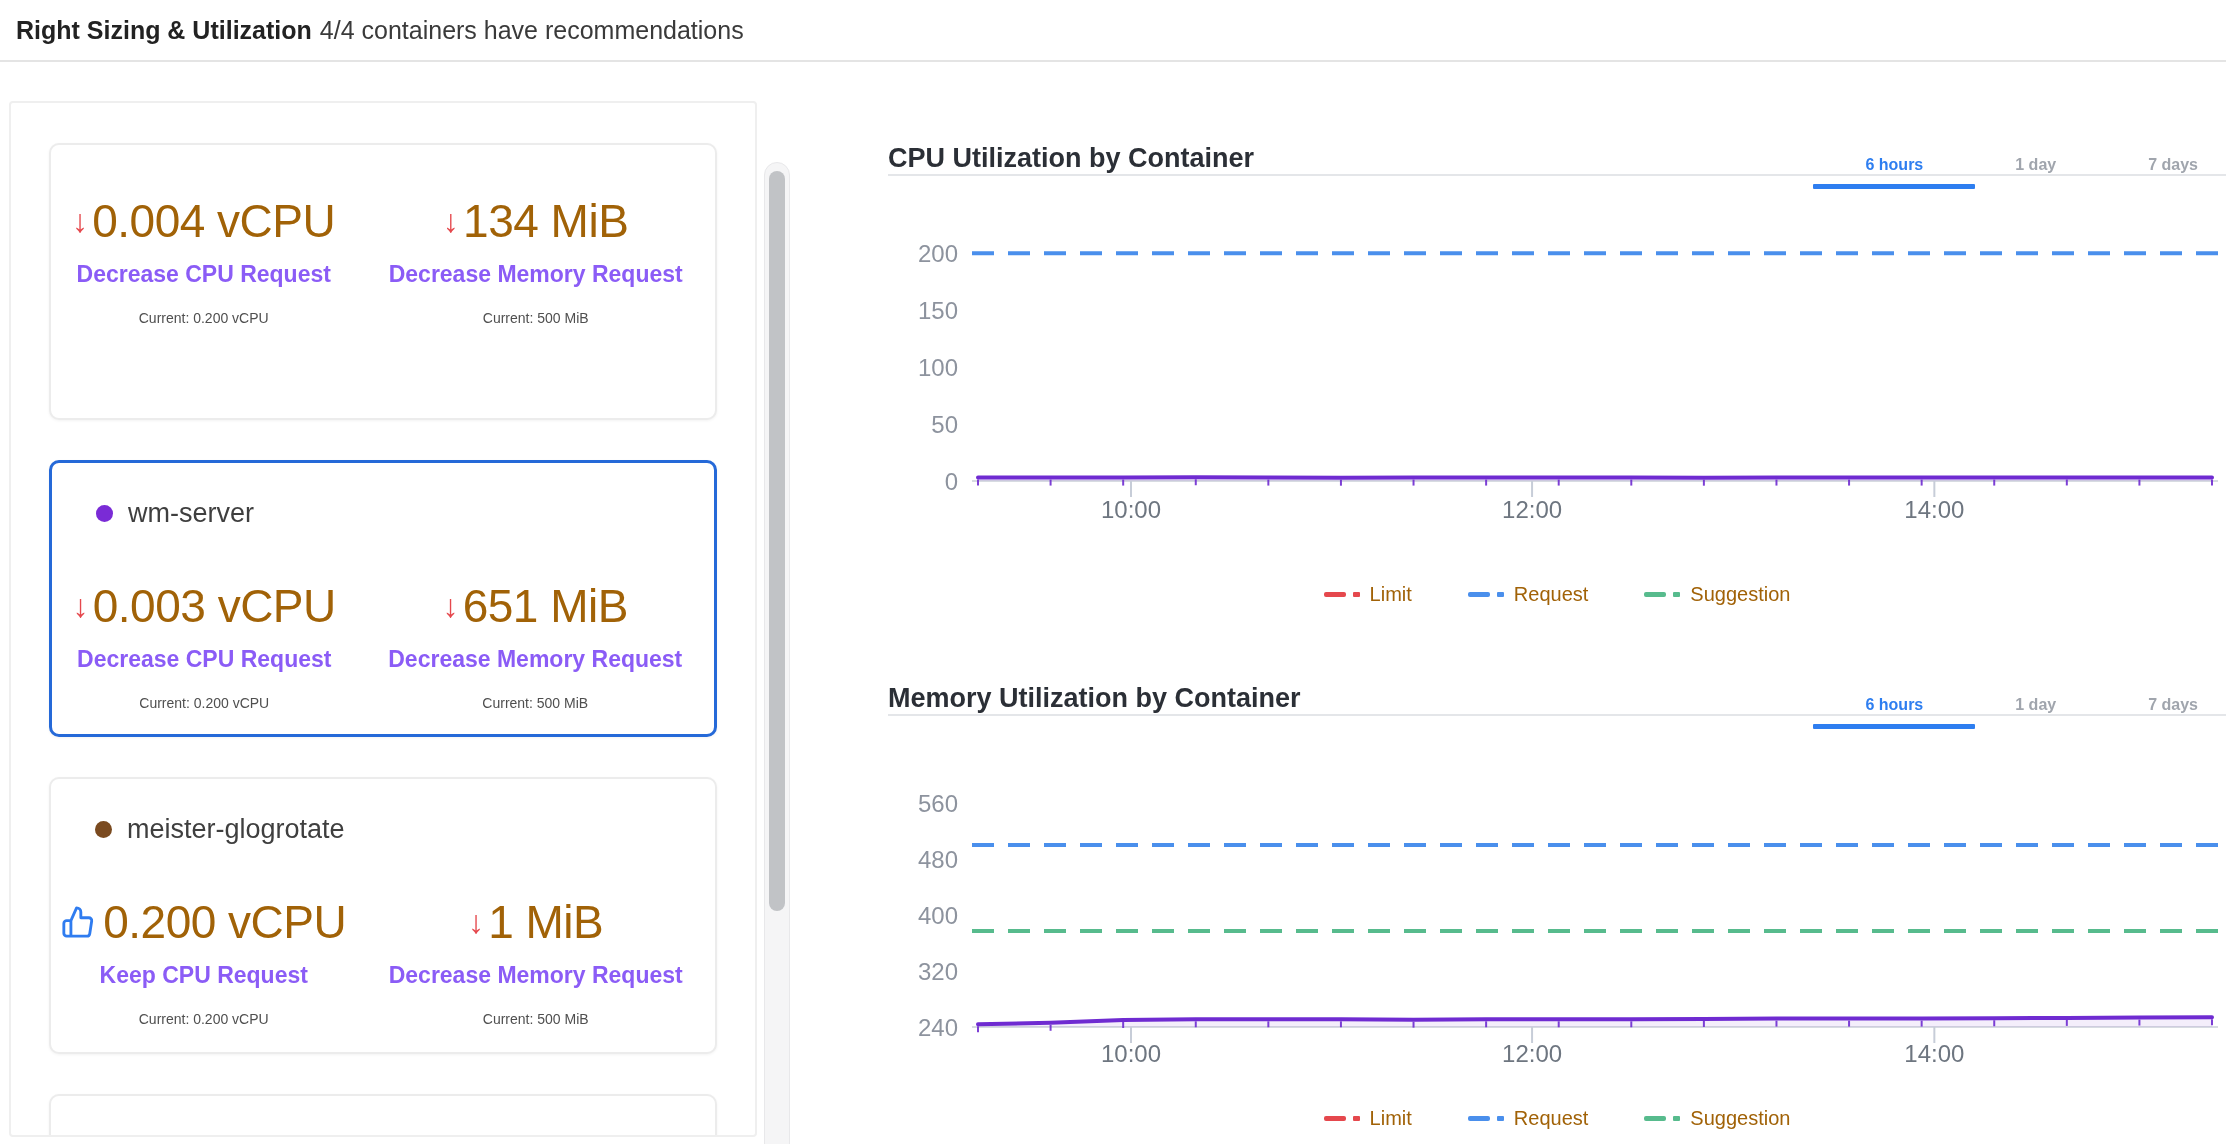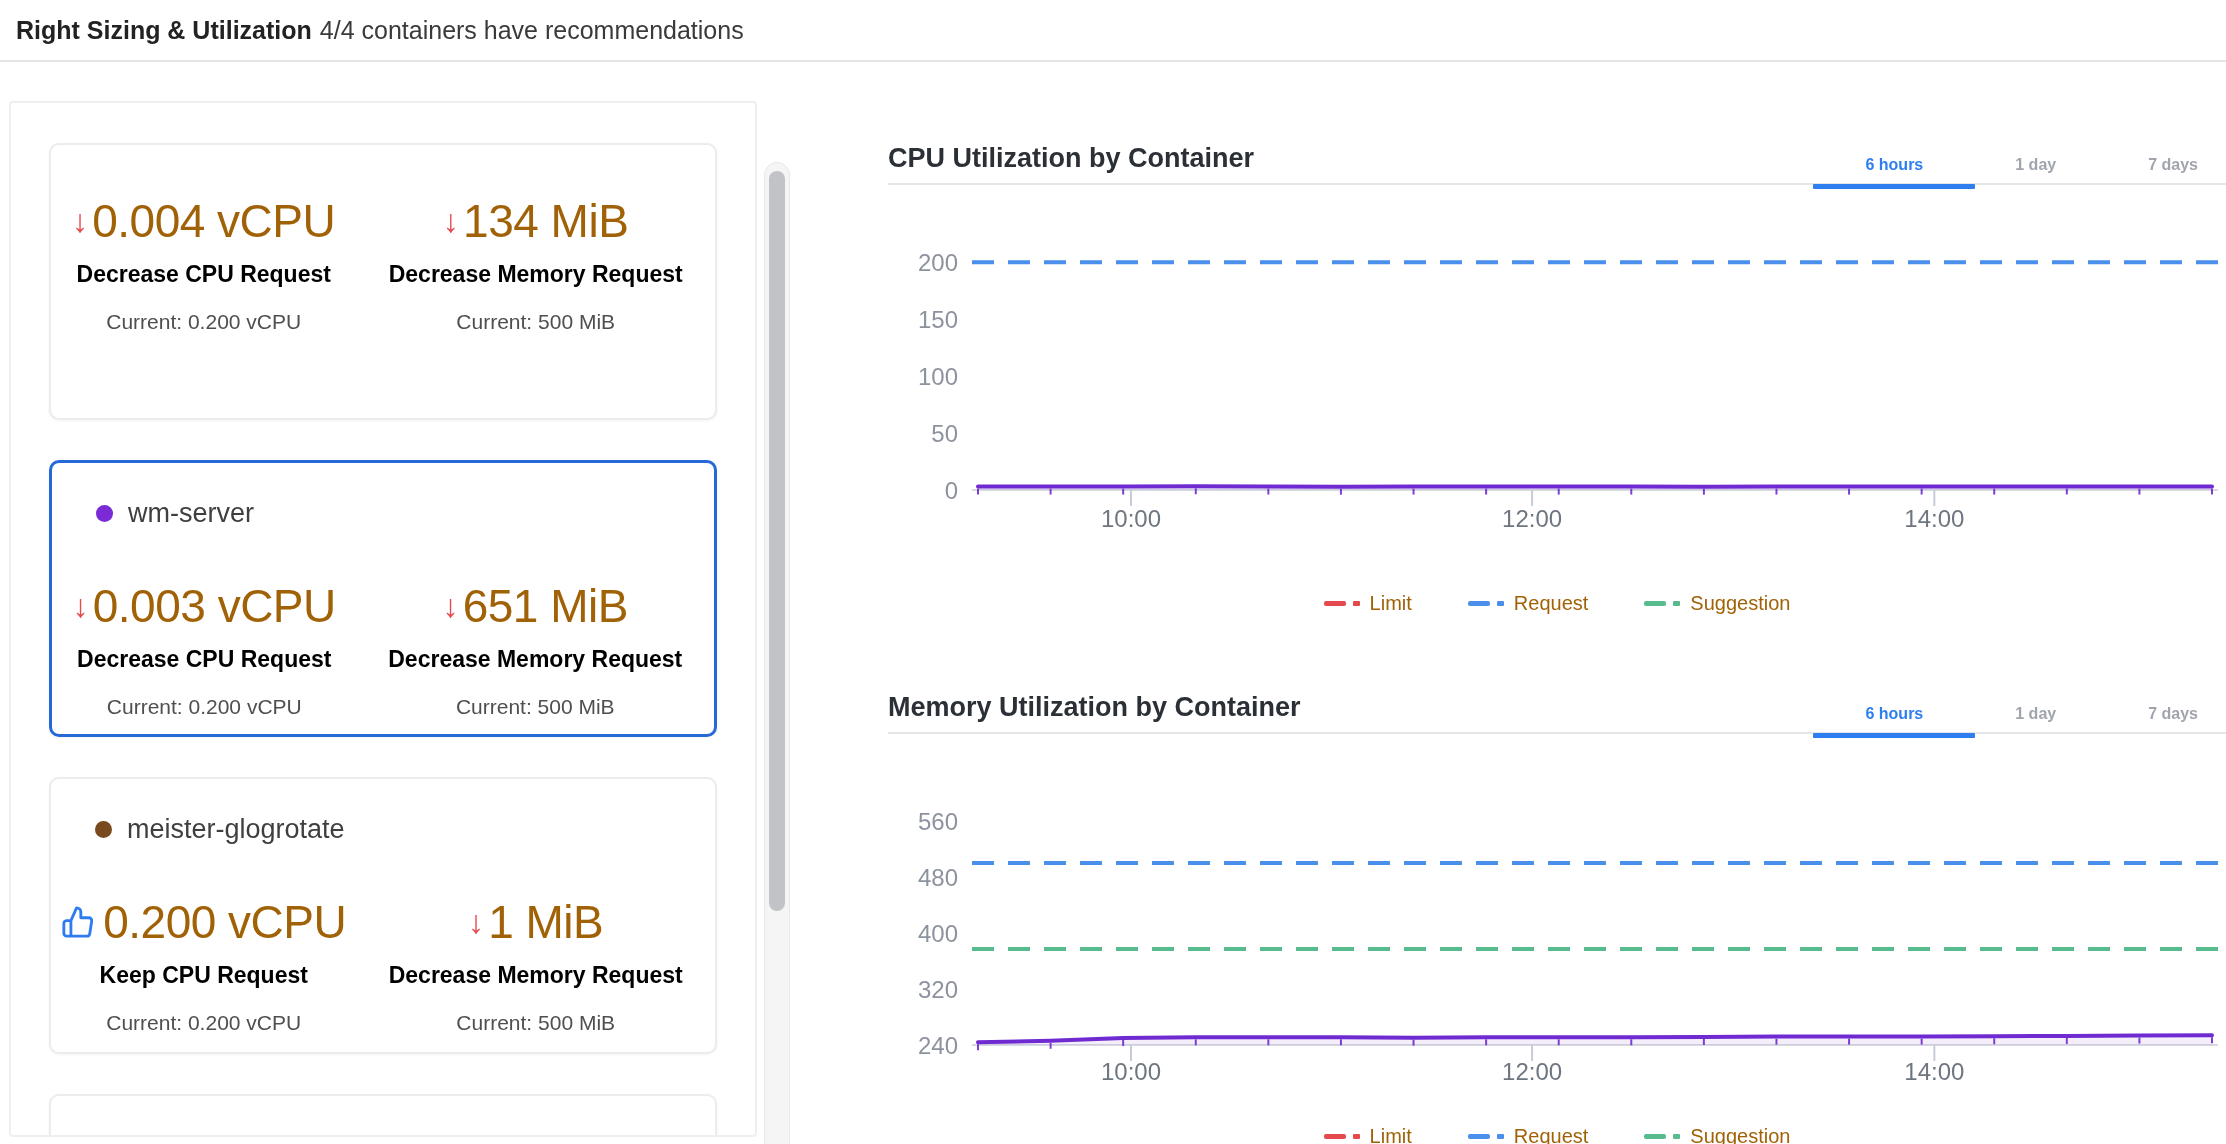--- a/index.html
+++ b/index.html
@@ -32,31 +32,31 @@
   .dot{width:17px;height:17px;border-radius:50%;flex:0 0 17px;}
   .card-name{font-size:27px;color:#3f3f3f;margin-left:15px;}
   .metrics-row{display:flex;margin-top:44px;}
   .metric{text-align:center;}
   .metric.cpu{width:46%;}
   .metric.mem{width:54%;}
   .metric-value-row{display:flex;align-items:center;justify-content:center;height:64px;}
   .down-arrow{font-size:32px;font-weight:600;color:#e5484d;margin-right:4px;line-height:1;}
   .thumb-icon{margin-right:8px;display:inline-flex;}
   .metric-value{font-size:46px;font-weight:500;color:#a16207;letter-spacing:-0.5px;}
-  .metric-action{font-size:23px;font-weight:600;color:#000000;margin-top:8px;}
-  .metric-current{font-size:21px;font-weight:400;color:#4f4f4f;margin-top:22px;}
+  .metric-action{font-size:23px;font-weight:600;color:#8b5cf6;margin-top:8px;}
+  .metric-current{font-size:14px;font-weight:400;color:#4f4f4f;margin-top:22px;}
   
   .scroll-strip{
     position:absolute;left:764px;top:100px;width:26px;height:1012px;
     background:#f5f5f6;border:1px solid #e8e8ea;border-radius:13px;box-sizing:border-box;
   }
   .scroll-thumb{position:absolute;left:4px;top:8px;width:16px;height:740px;border-radius:8px;background:#c1c3c6;}
   
   .chart-header{position:relative;display:flex;align-items:flex-end;justify-content:space-between;
-    height:60px;border-bottom:2px solid #e4e6e9;padding-bottom:9px;}
+    height:60px;border-bottom:2px solid #e4e6e9;padding-bottom:0;}
   .chart-section.first .chart-header{margin-top:52px;}
   .chart-section.second .chart-header{margin-top:42px;}
   .chart-title{font-size:27px;font-weight:700;color:#2b2f36;}
   .tabs{display:flex;align-items:flex-end;padding-right:28px;}
   .tab{font-size:16px;font-weight:600;color:#a0a5ad;margin-left:92px;position:relative;cursor:pointer;}
   .tab.active{color:#2e7ef0;font-weight:700;}
   .tab.active::after{
     content:"";position:absolute;left:50%;margin-left:-81px;width:162px;height:5px;
     background:#2e7ef0;bottom:-15px;border-radius:1px;
   }

